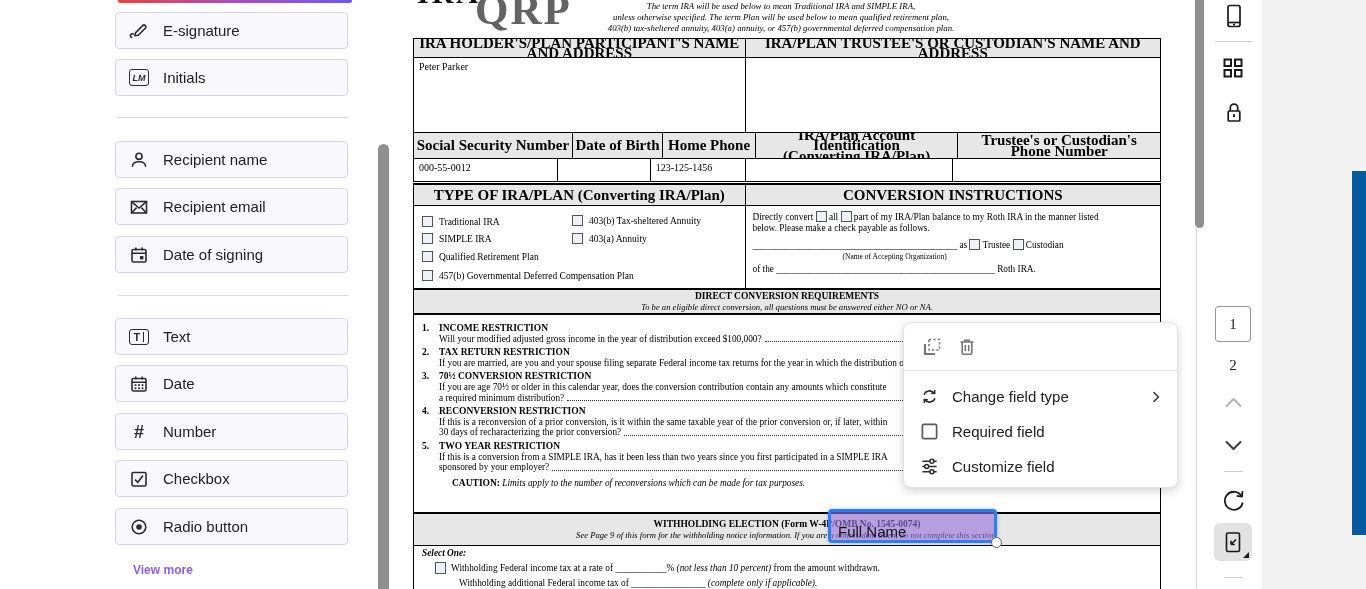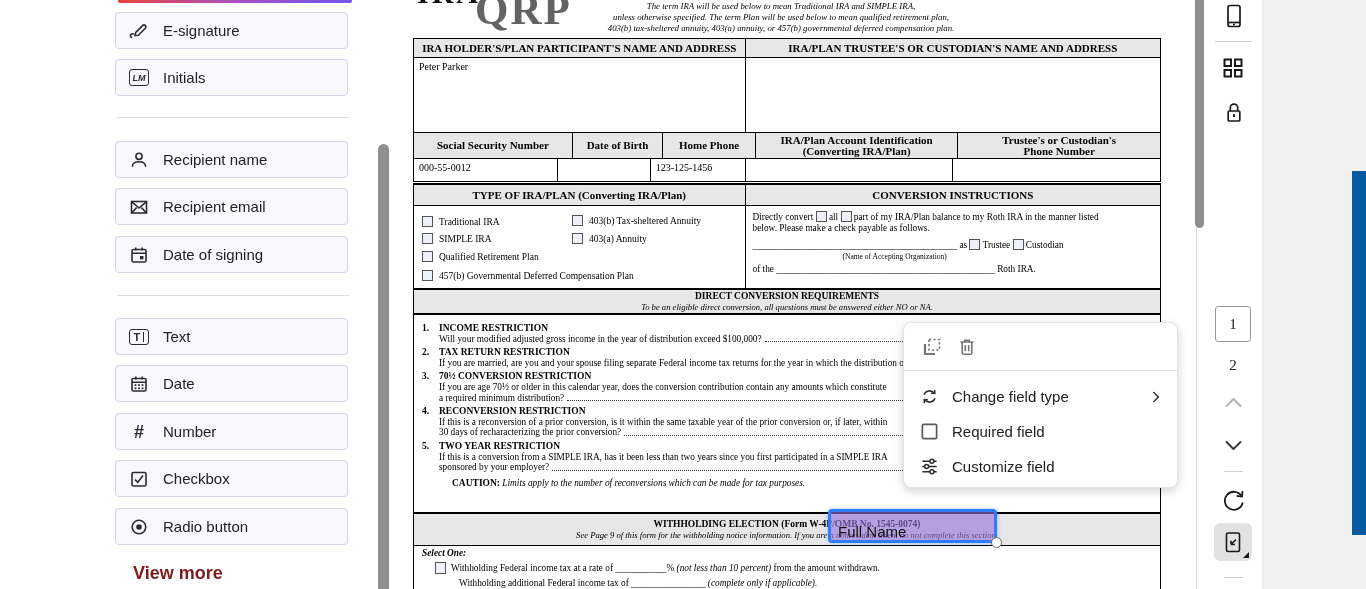--- a/index.html
+++ b/index.html
@@ -9,22 +9,22 @@
 
   
   .grad-bar { position:absolute; left:118px; top:0; width:234px; height:3px;
               background:linear-gradient(90deg,#e8443a,#a94fc0,#7157f0); border-radius:0 0 2px 2px; }
   .fbtn { position:absolute; left:115px; width:233px; height:37px;
           background:#f9f8fd; border:1px solid #d7d1ef; border-radius:4px;
           display:flex; align-items:center; padding-left:13px; gap:14px; cursor:pointer; }
   .fbtn .ic { width:20px; height:20px; flex:0 0 20px; display:flex; align-items:center; justify-content:center; }
   .fbtn .lbl { font-size:15px; color:#222; }
   .sb-div { position:absolute; left:117px; width:232px; height:1px; background:#dcdcdc; }
-  .viewmore { position:absolute; left:133px; top:563px; font-size:18px; font-weight:bold;
-              color:#7f1d1d; cursor:pointer; }
+  .viewmore { position:absolute; left:133px; top:563px; font-size:12px; font-weight:bold;
+              color:#8b5cf6; cursor:pointer; }
   .lscroll { position:absolute; left:378px; top:144px; width:11px; height:460px;
              background:#8f8f8f; border-radius:6px; }
   .lm-box { width:20px; height:17px; border:1.7px solid #2c2c2c; border-radius:3px;
             display:flex; align-items:center; justify-content:center;
             font-style:italic; font-weight:bold; font-size:9px; color:#2c2c2c; }
   .t-box { width:20px; height:16px; border:1.7px solid #2c2c2c; border-radius:3px;
            display:flex; align-items:center; justify-content:center;
            font-weight:bold; font-size:11px; color:#2c2c2c; }
   .t-box .cursorbar { display:inline-block; width:1.6px; height:10px; background:#2c2c2c; margin-left:2.5px; }
   .hash { font-size:18px; font-weight:600; color:#2c2c2c; line-height:20px; }
@@ -34,21 +34,21 @@
          overflow:hidden; font-family:"Liberation Serif", serif; color:#000; }
   .logo-ira { position:absolute; left:26px; top:-24px; font-size:30px; font-weight:bold; color:#111; letter-spacing:3px; }
   .logo-qrp { position:absolute; left:84px; top:-15px; font-size:43px; font-weight:bold; color:#636363; letter-spacing:2px; }
   .intro { position:absolute; left:90px; top:1px; width:600px; text-align:center;
            font-style:italic; font-size:8.8px; line-height:10.8px; }
   .row { position:absolute; left:22px; width:748px; display:flex; border:1px solid #000; }
   .cell { border-right:1px solid #000; overflow:hidden; }
   .cell:last-child { border-right:none; }
   .band { background:#e7e7e7; }
   .hcell { display:flex; align-items:center; justify-content:center; text-align:center;
-           font-weight:bold; font-size:11px; line-height:10.5px; flex-direction:column; }
+           font-weight:bold; font-size:15px; line-height:10.5px; flex-direction:column; }
   .vcell { font-size:10px; padding:3px 0 0 5px; }
   .cbx { display:inline-block; width:11px; height:11px; background:#eef1f7;
          border:1px solid #555; vertical-align:-2px; flex:0 0 11px; }
   .cbrow { display:flex; align-items:center; gap:6px; position:absolute; font-size:9.5px; white-space:nowrap; }
   .conv { font-size:9.3px; line-height:11px; padding:5px 7px 0 7px; white-space:nowrap; }
   .convcap { font-size:7.5px; }
   .dcr-body { position:absolute; left:22px; top:313px; width:748px; height:200px;
               border:1px solid #000; border-top:2px solid #000; padding:5px 4px 0 8px;
               font-size:9.3px; line-height:10.6px; overflow:hidden; }
   .ihead { display:flex; font-weight:bold; font-size:9.5px; margin-top:3px; }

